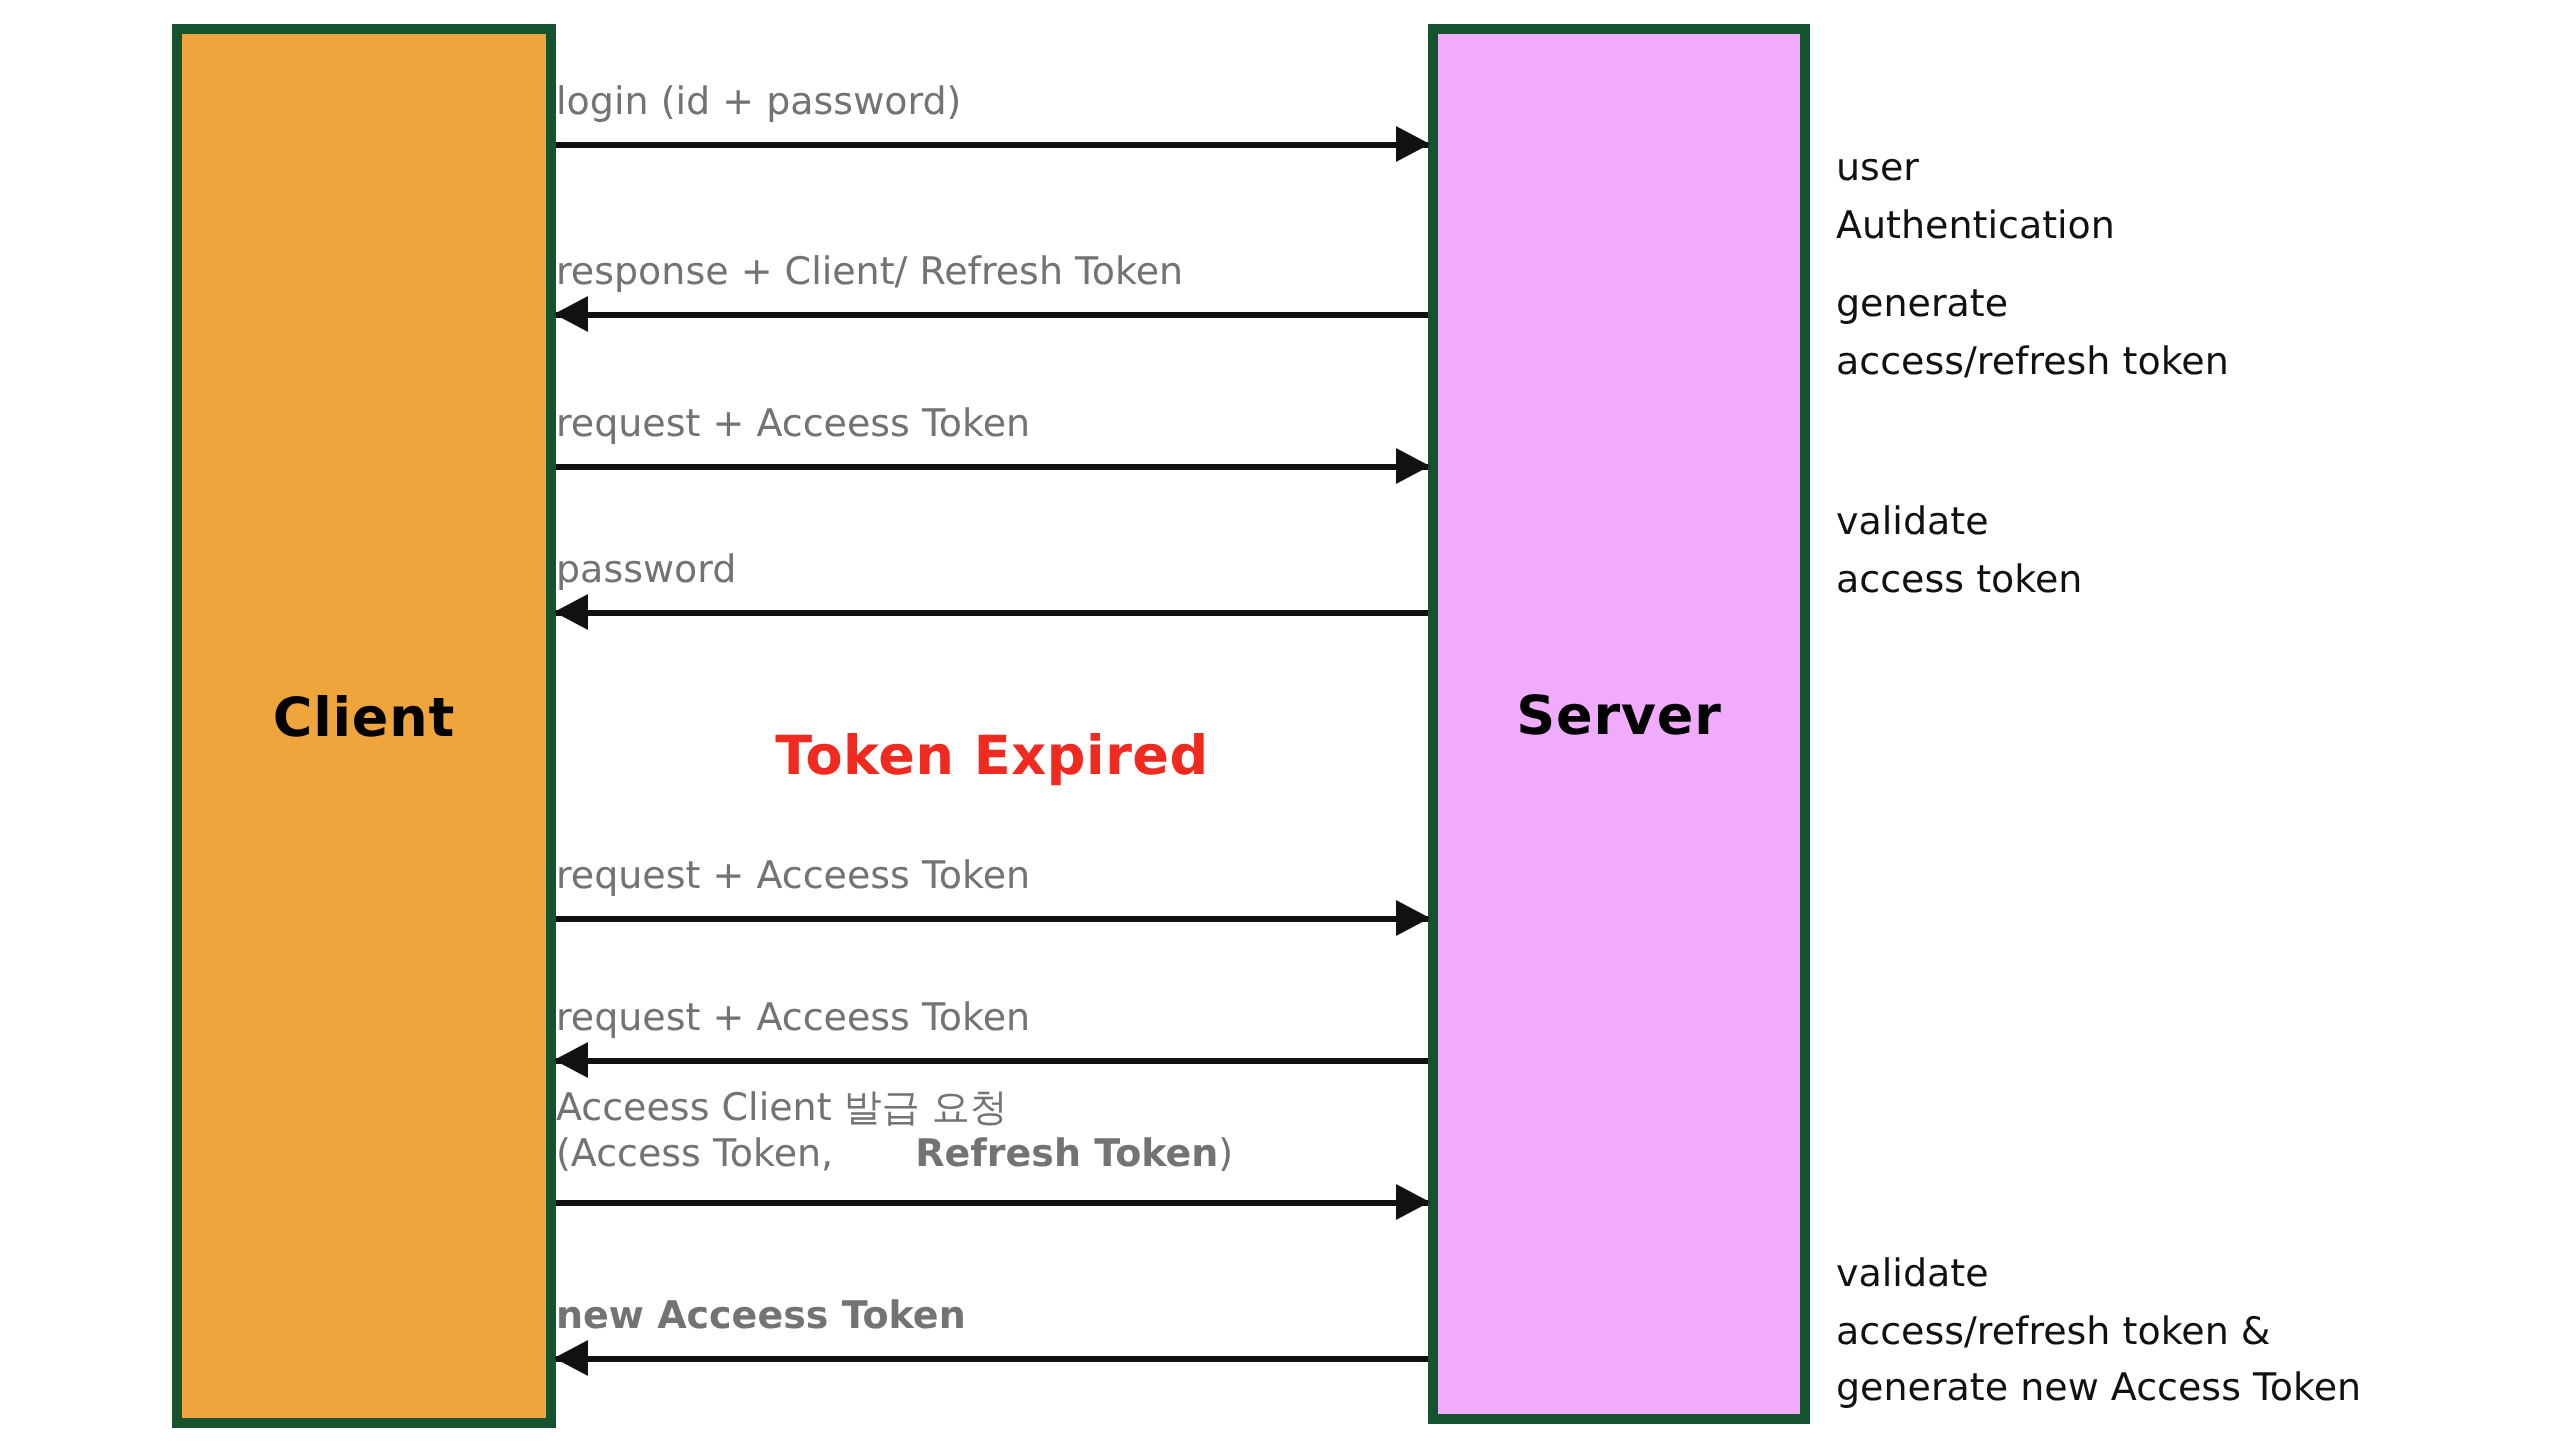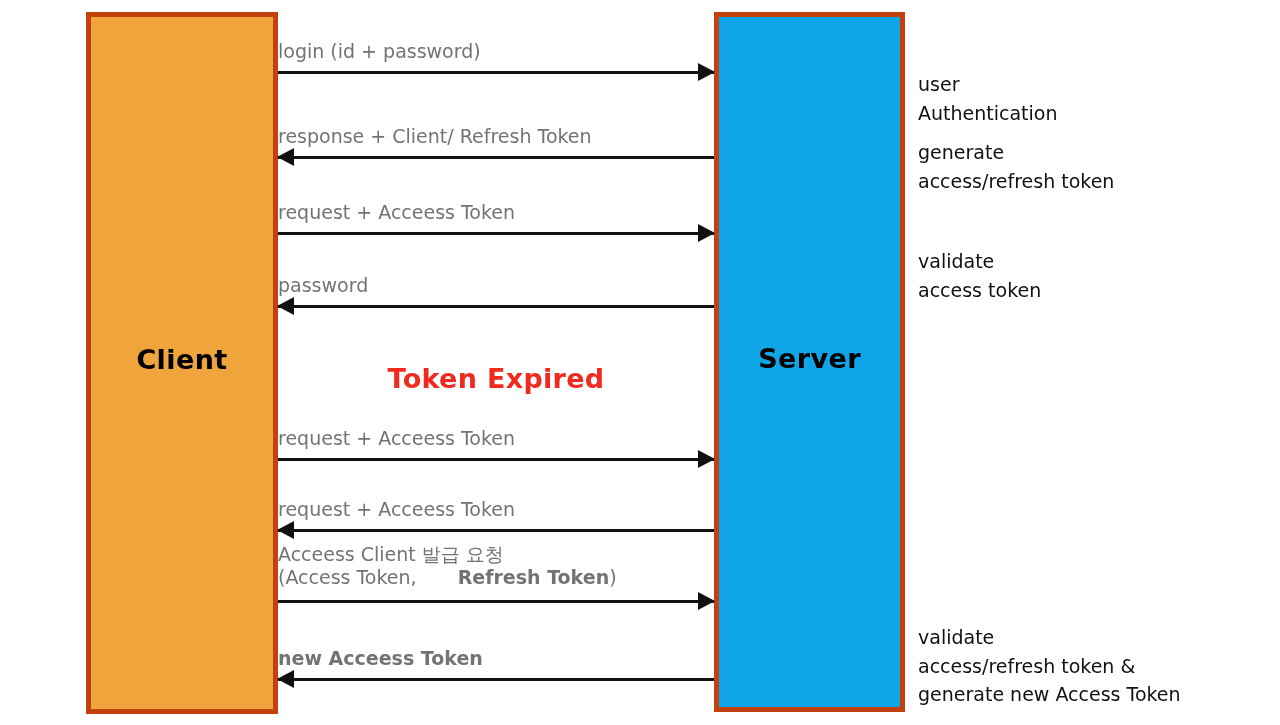--- a/index.html
+++ b/index.html
@@ -8,33 +8,33 @@
     background:#ffffff;
     font-family:"DejaVu Sans","Liberation Sans",sans-serif;
     overflow:hidden;
     position:relative;
   }
   #canvas{position:absolute;left:0;top:0;width:1280px;height:725px;}
 
   
   .actor-box{
     position:absolute;
-    border:5px solid #c2410c;
+    border:5px solid #14532d;
     box-sizing:border-box;
     display:flex;
     align-items:center;
     justify-content:center;
   }
   #client-box{
     left:86px;top:12px;width:192px;height:702px;
     background:#EFA43C;
   }
   #server-box{
     left:714px;top:12px;width:191px;height:700px;
-    background:#0ea5e9;
+    background:#f0abfc;
   }
   .actor-label{
     font-size:27px;
     font-weight:700;
     color:#000000;
     letter-spacing:0.4px;
     line-height:1;
     position:relative;
     top:-4px;
   }

